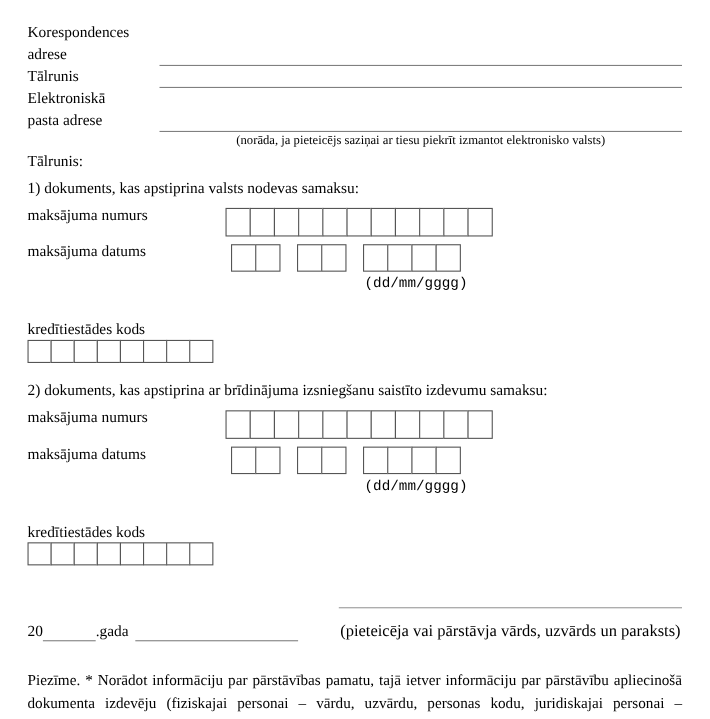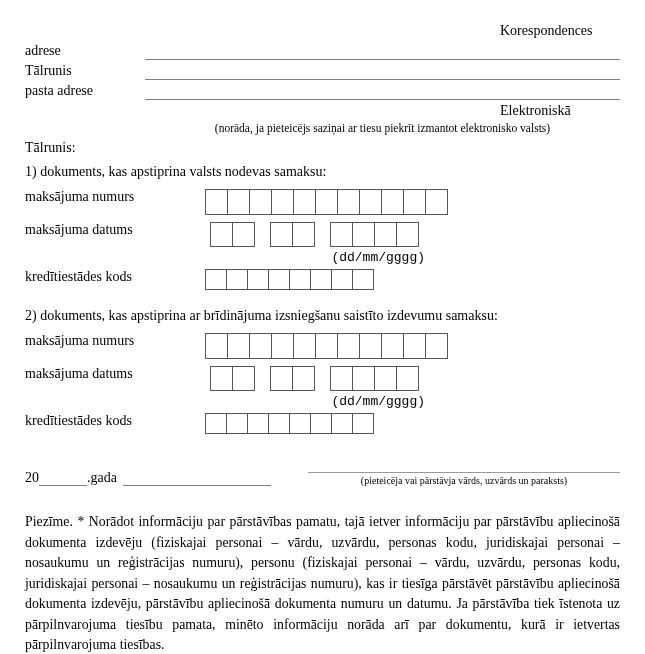--- a/index.html
+++ b/index.html
@@ -5,21 +5,21 @@
   html,body { margin:0; padding:0; }
   body {
     width:645px; height:654px; overflow:hidden;
     background:#ffffff; color:#000000;
     font-family:"Liberation Serif", serif;
     font-size:14px;
   }
   .page { box-sizing:border-box; width:645px; height:654px; padding:20px 25px 0 25px; }
 
   
-  .contact-row { display:flex; align-items:flex-end; height:20px;justify-content:flex-end; }
+  .contact-row { display:flex; align-items:flex-end; height:20px; }
   .contact-label { width:120px; flex-shrink:0; line-height:18px; white-space:nowrap; }
   .contact-line { flex:1; border-bottom:1px solid #808080; height:18px; }
   .contact-caption-row { display:flex; }
   .contact-caption-spacer { width:120px; flex-shrink:0; }
   .contact-caption { flex:1; text-align:center; font-size:11.5px; padding-top:2px; }
 
   .heading { margin-top:6px; }
   .section-title { margin-top:8px; }
 
   
@@ -30,32 +30,32 @@
   .cell + .cell { margin-left:-1px; }
   .boxes-num .cell  { width:23px; height:26px; }
   .boxes-date .cell { width:23px; height:25px; }
   .boxes-code .cell { width:22px; height:21px; }
   .date-groups { display:flex; margin-left:5px; }
   .date-group { display:flex; margin-right:15px; }
   .date-hint { width:215px; margin-left:185px; text-align:right; font-size:13px; padding-top:3px;font-family:Liberation Mono, monospace; }
 
   .row-num  { margin-top:9px; }
   .row-date { margin-top:7px; }
-  .row-code { margin-top:4px; }
+  .row-code { margin-top:28px;flex-direction:column; }
   .section-2 { margin-top:18px; }
 
   
   .sig-row { display:flex; align-items:flex-end; margin-top:24px; }
   .sig-left { display:flex; align-items:flex-end; white-space:nowrap; }
   .blank { display:inline-block; border-bottom:1px solid #808080; height:15px; }
   .blank-year { width:48px; }
   .blank-gada { width:148px; margin-left:6px; }
   .sig-right { margin-left:auto; width:312px; }
   .sig-line { border-bottom:1px solid #999; height:14px; }
-  .sig-caption { text-align:center; font-size:10px; padding-top:2px; }
+  .sig-caption { text-align:center; font-size:15px; padding-top:2px;margin-top:11px; }
 
   
   .note { margin-top:26px; text-align:justify; font-size:13.8px; line-height:20.5px; }
 </style>
 </head>
 <body>
 
 <div class="page">
 
   <div>
@@ -64,25 +64,25 @@
     </div>
     <div class="contact-row">
       <span class="contact-label">adrese</span>
       <span class="contact-line"></span>
     </div>
     <div class="contact-row">
       <span class="contact-label">Tālrunis</span>
       <span class="contact-line"></span>
     </div>
     <div class="contact-row">
+      <span class="contact-label">Elektroniskā</span>
+    </div>
+    <div class="contact-row">
       <span class="contact-label">pasta adrese</span>
       <span class="contact-line"></span>
-    </div>
-    <div class="contact-row">
-      <span class="contact-label">Elektroniskā</span>
     </div>
     <div class="contact-caption-row">
       <span class="contact-caption-spacer"></span>
       <span class="contact-caption">(norāda, ja pieteicējs saziņai ar tiesu piekrīt izmantot elektronisko valsts)</span>
     </div>
   </div>
 
   <div class="heading">Tālrunis:</div>
 
   <div class="section-title">1) dokuments, kas apstiprina valsts nodevas samaksu:</div>

